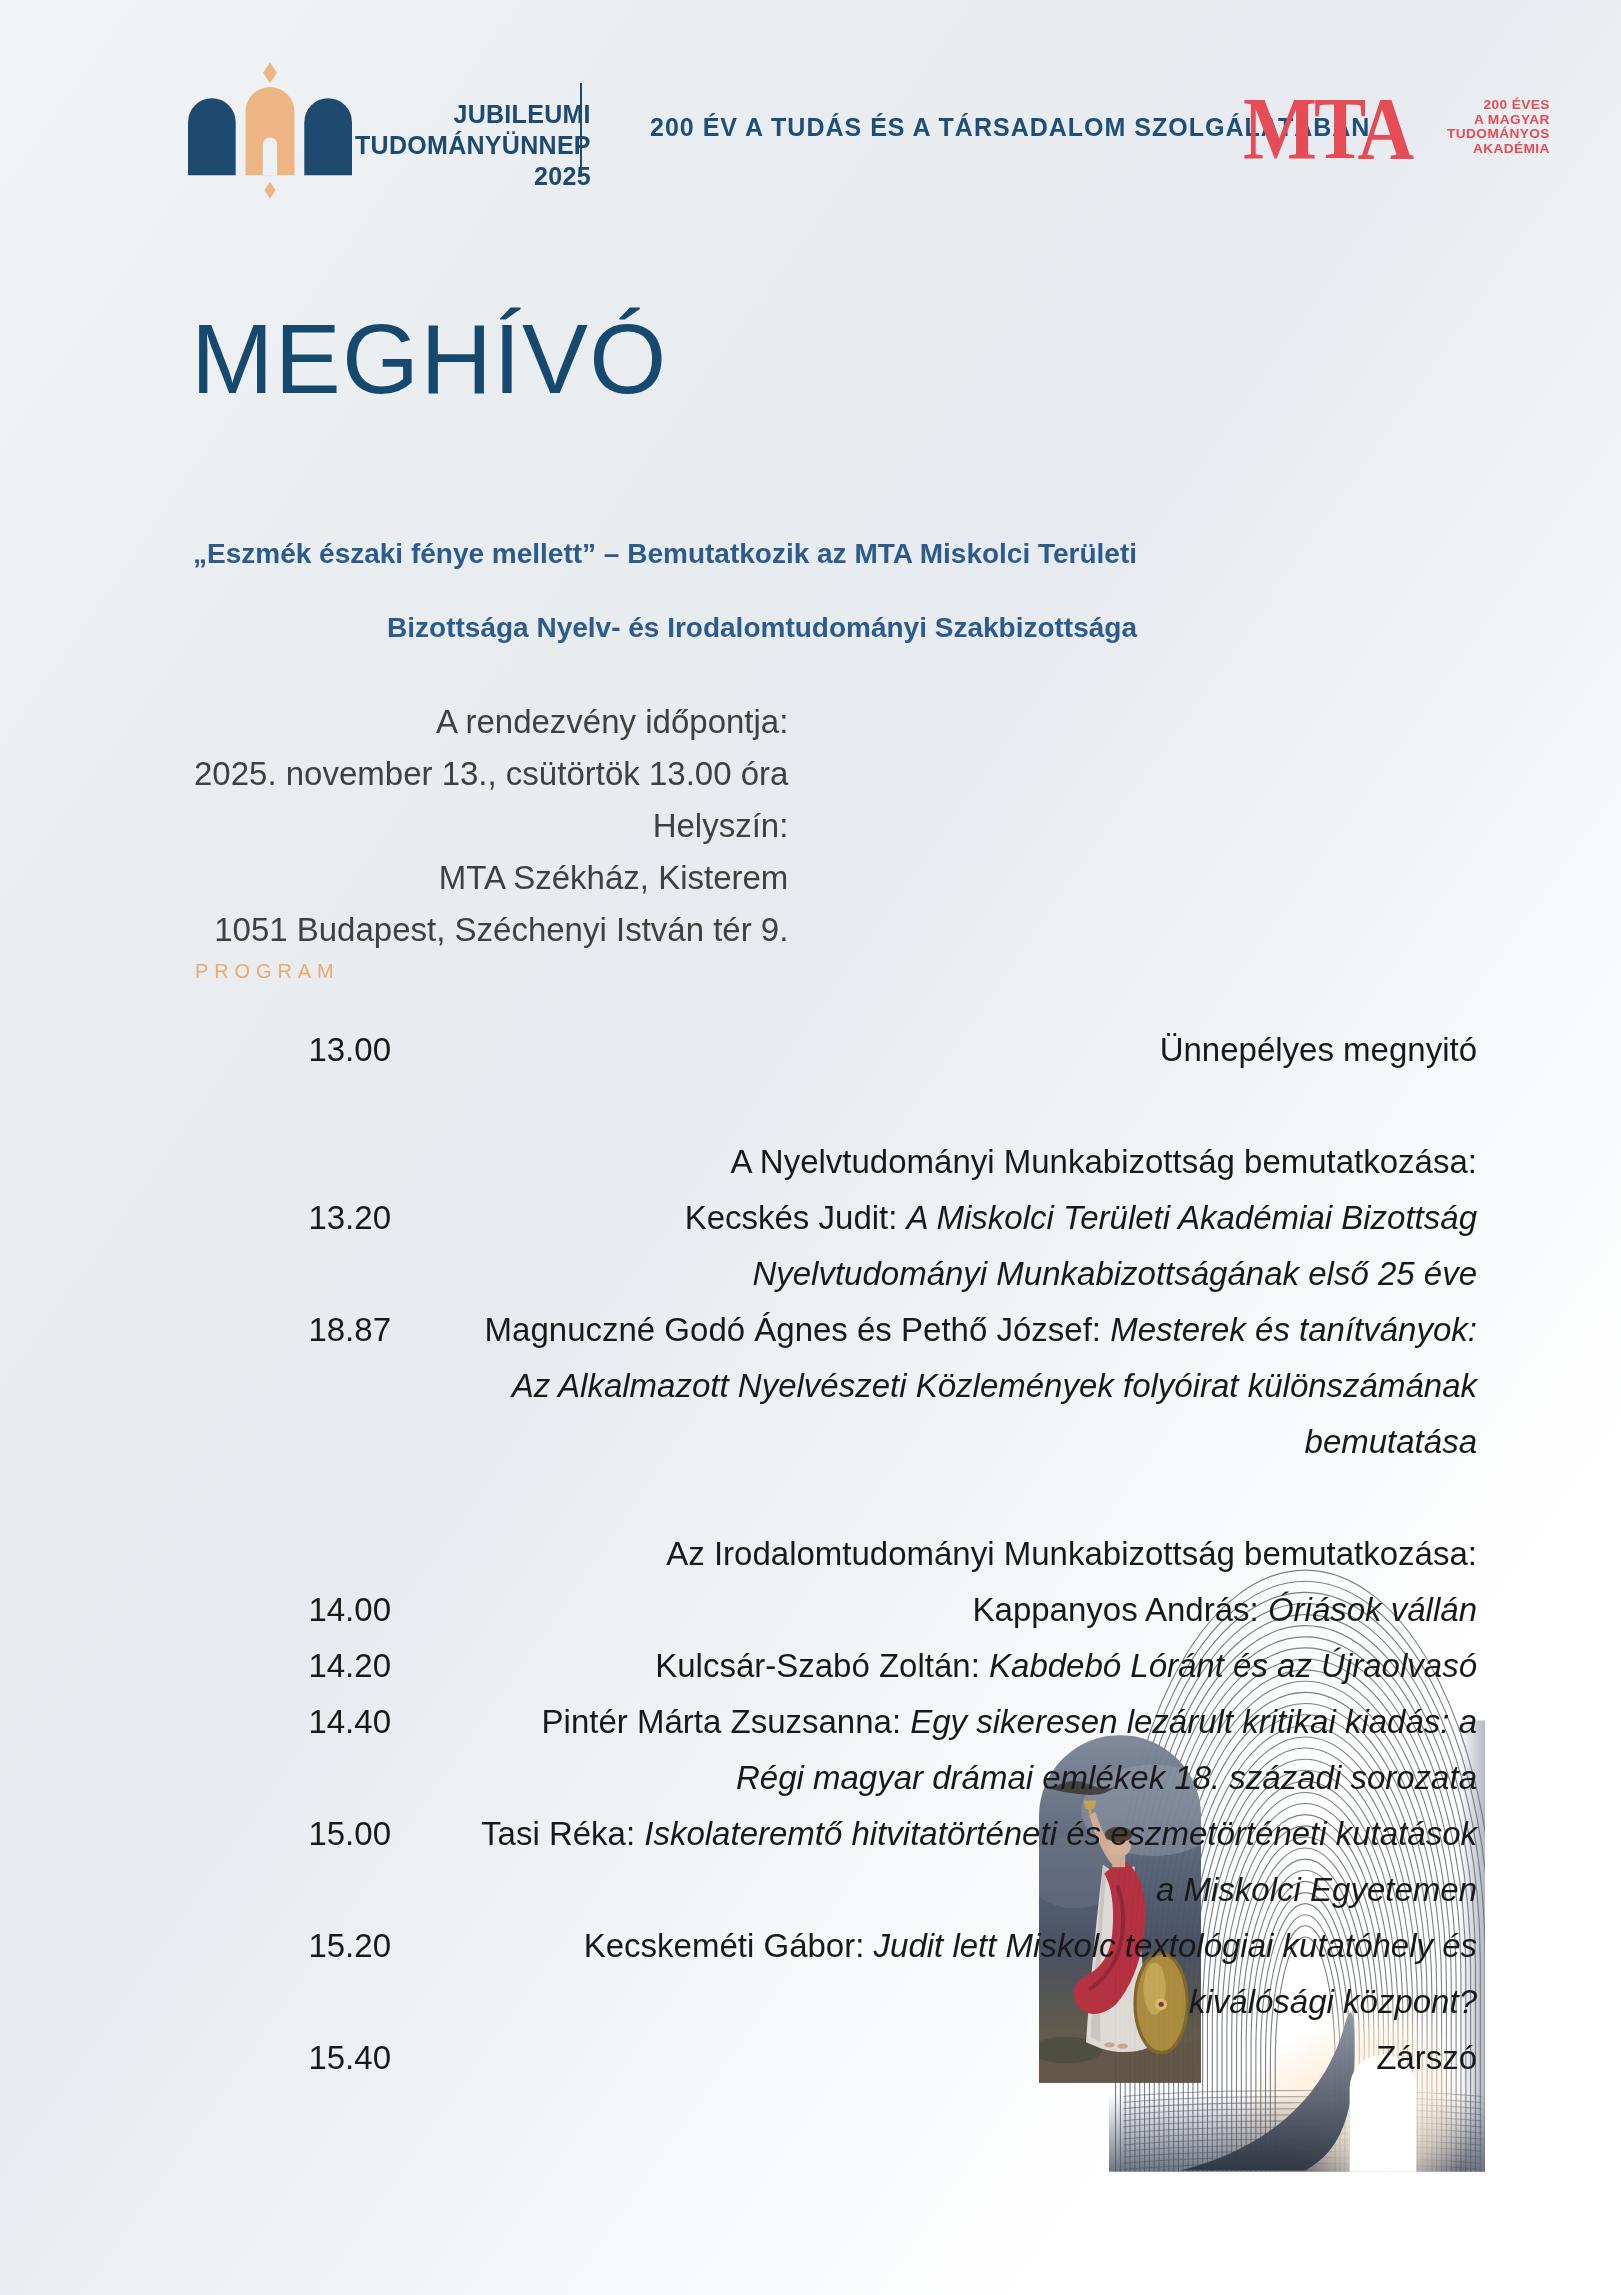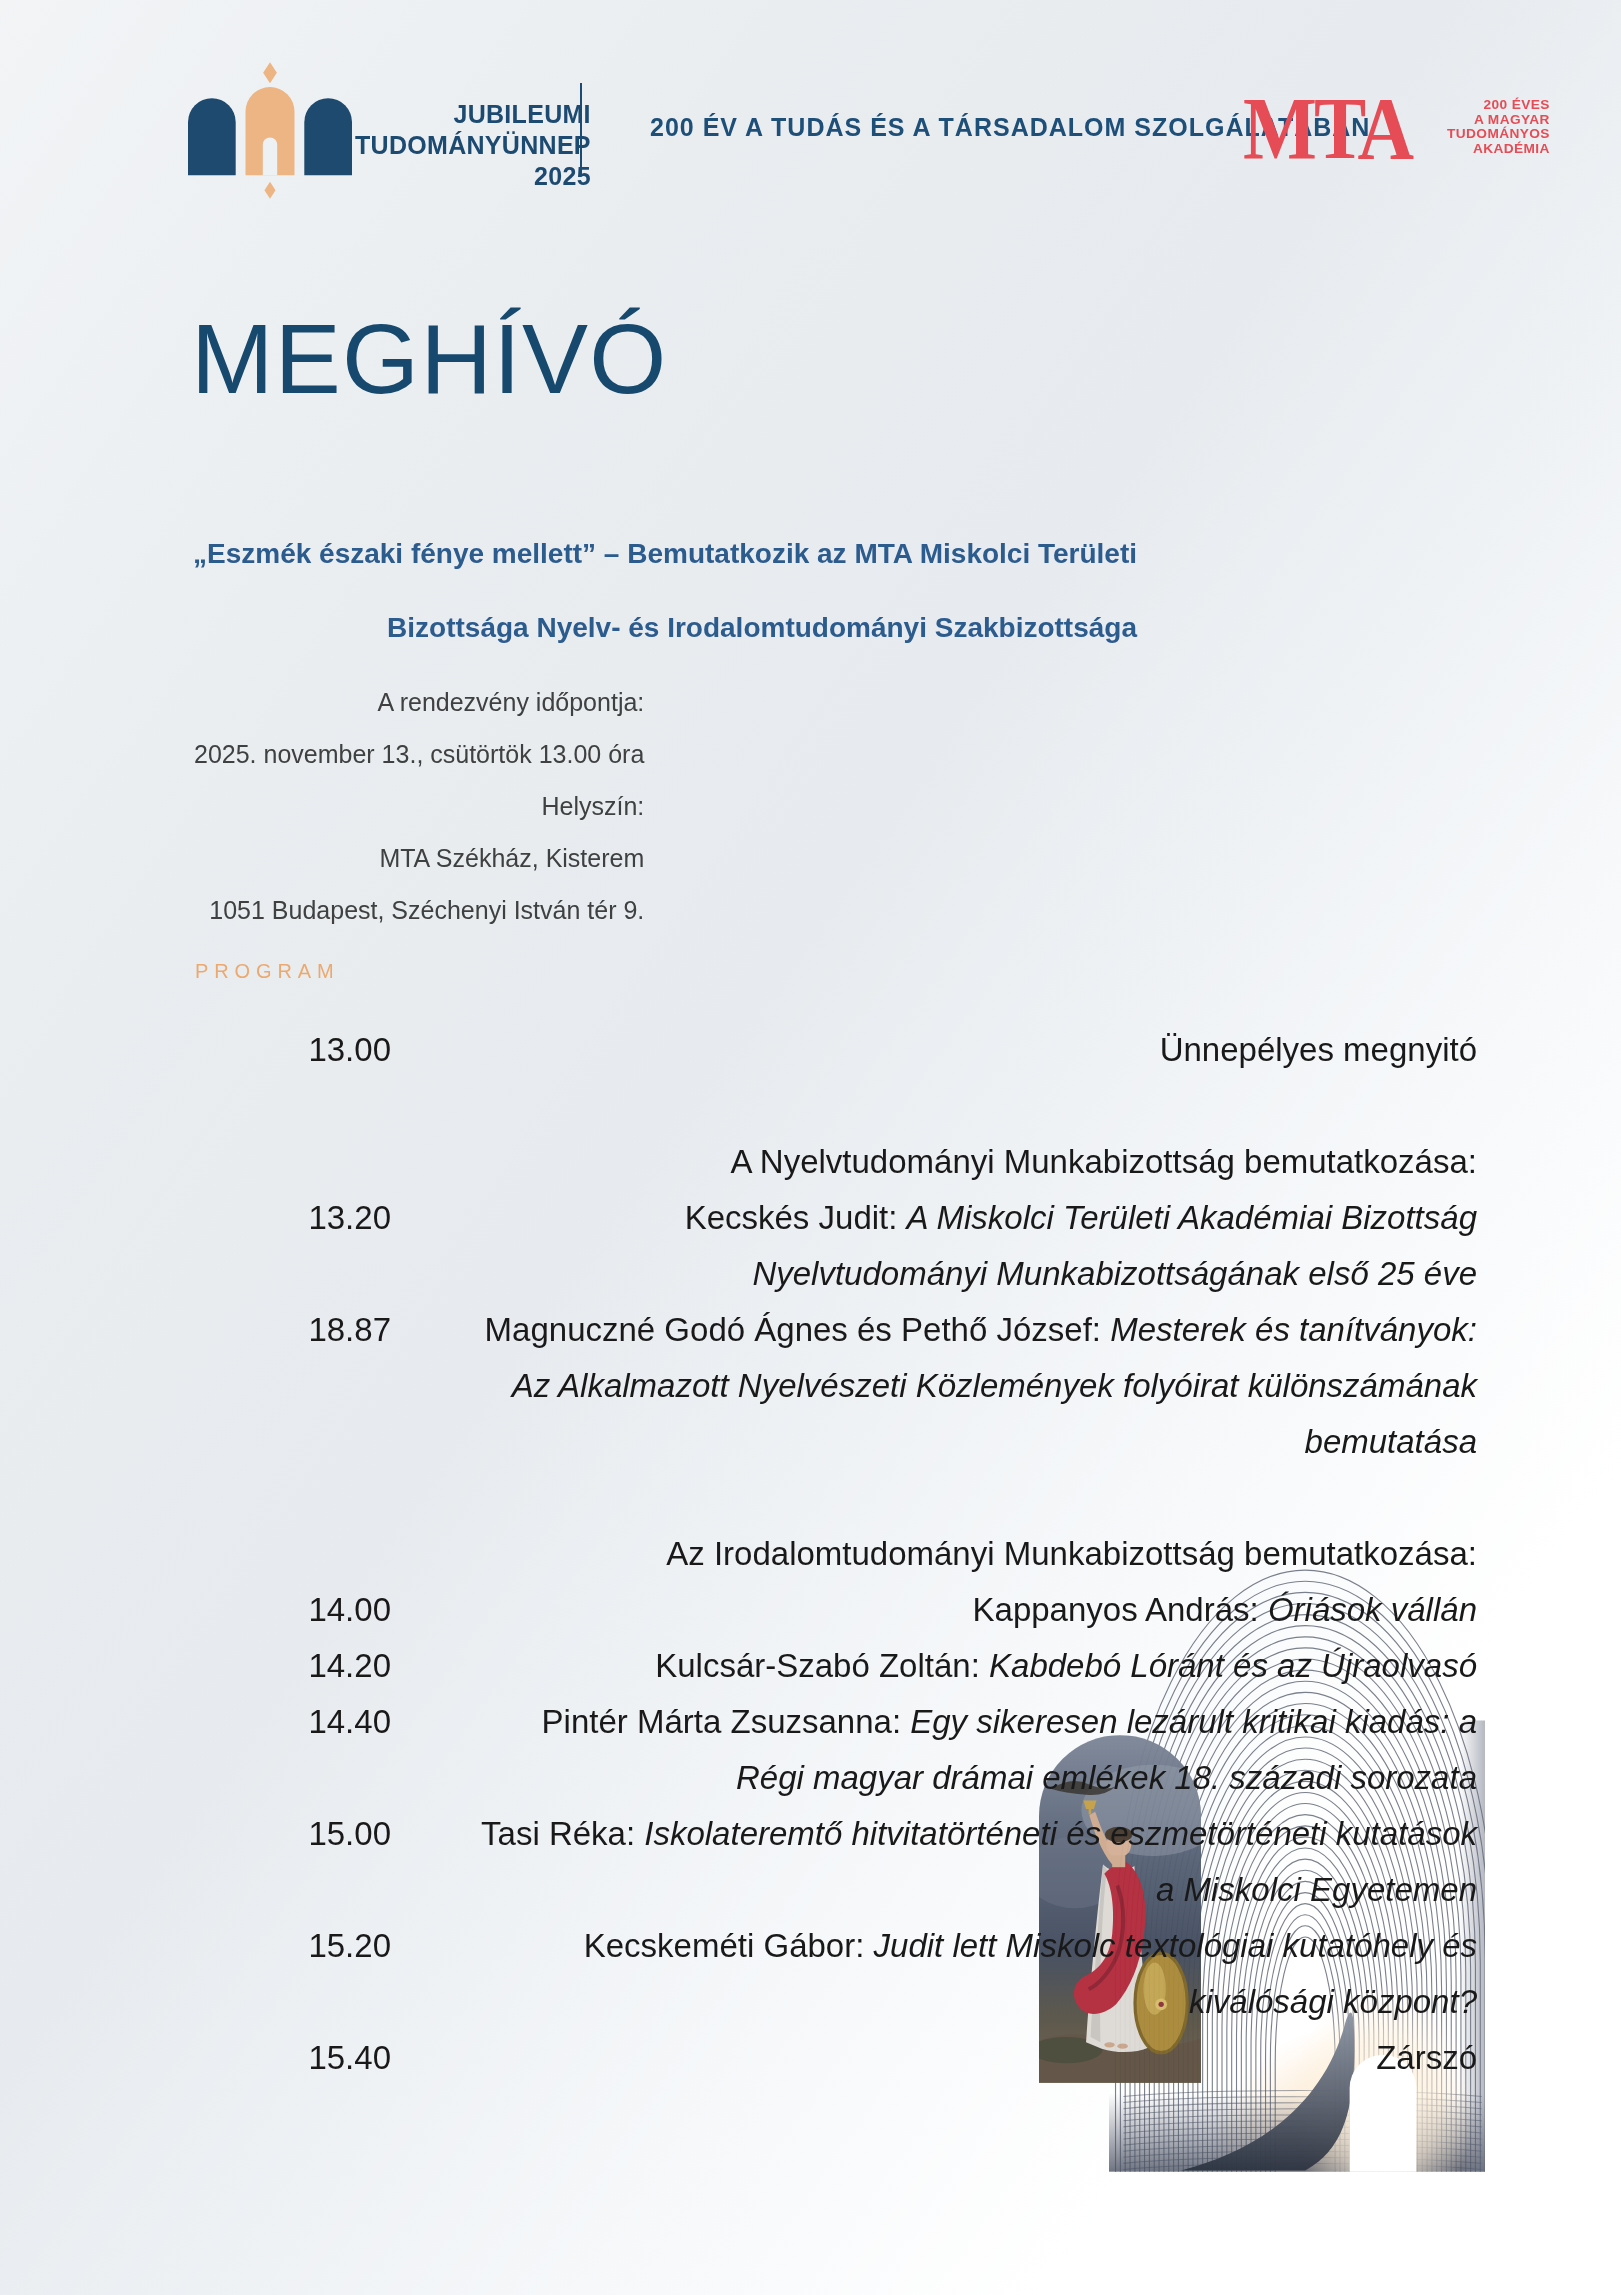--- a/index.html
+++ b/index.html
@@ -17,21 +17,21 @@
   .header-divider{left:580px; top:83px; width:2px; height:93px; background:#1d4a70;}
   .tagline{left:650px; top:113px; font-size:25px; font-weight:600; letter-spacing:1px; color:#1d4f78; white-space:nowrap;}
   .mta-acronym{left:1243px; top:84px; font-family:"Liberation Serif", serif; font-weight:700;
     font-size:89px; letter-spacing:-3.3px; color:#e64c55; transform:scaleX(.88); transform-origin:left top; line-height:1;}
   .mta-subtitle{left:1410px; top:98px; font-size:13.7px; line-height:14.7px; font-weight:700;
     letter-spacing:0.4px; color:#e64c55; white-space:pre;margin-left:37px;}
   
   .doc-title{left:191px; top:302px; font-size:99px; font-weight:400; letter-spacing:1.3px; color:#17496e;}
   .doc-subtitle{left:193px; top:517px; font-size:28px; font-weight:700; line-height:74px; color:#2c5b8e; white-space:pre;}
   
-  .details{left:194px; top:676px; font-size:25px; line-height:52px; color:#3f4040;}
+  .details{left:194px; top:696px; font-size:33px; line-height:52px; color:#3f4040;}
   
   .program-heading{left:195px; top:960px; font-size:20px; letter-spacing:5.9px; color:#eca96f; font-weight:400;}
   .program{left:195px; top:1022px; width:1282px; font-size:33px; color:#191919; z-index:6;}
   .prow{display:flex; line-height:56px;}
   .prow.gap{margin-top:56px;}
   .ptime{flex:0 0 196px;}
   .pdesc{flex:1;}
   .it{font-style:italic;}
   
   .arch-art{left:1109px; top:1524px; width:376px; height:648px; z-index:1;}

